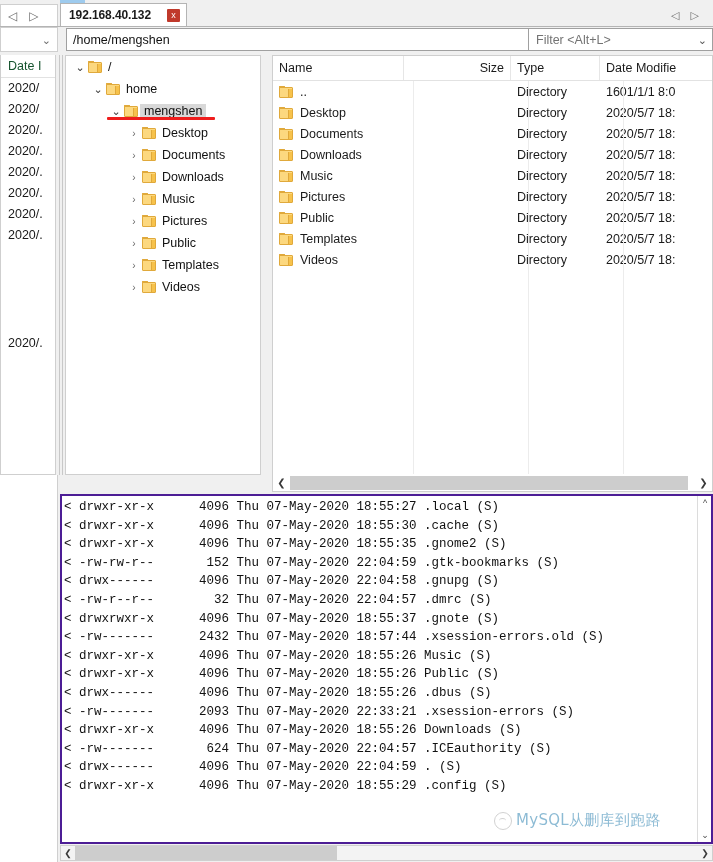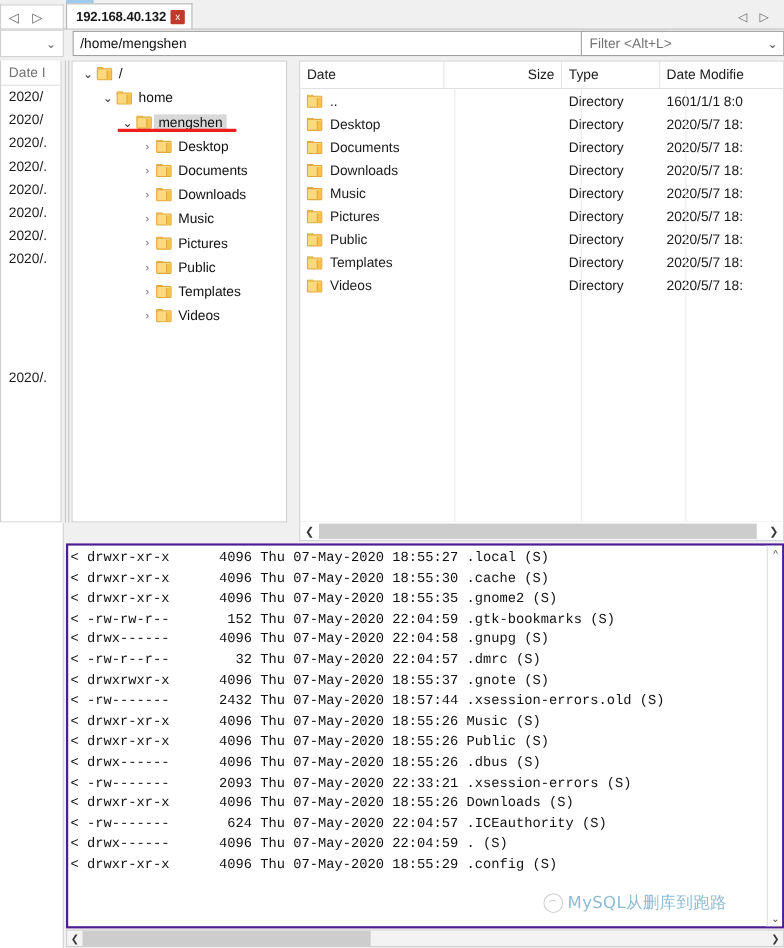--- a/index.html
+++ b/index.html
@@ -12,21 +12,21 @@
   }
   .app{position:relative;width:713px;height:862px;background:#f0f0f0;}
 
   
   .tabstrip{position:absolute;left:0;top:0;width:713px;height:27px;background:#f0f0f0;}
   .tab-blue-sliver{position:absolute;left:60px;top:0;width:25px;height:3px;background:#9ecbee;}
   .tab-left-box{position:absolute;left:0;top:4px;width:58px;height:23px;background:#fff;border:1px solid #cfcfcf;border-bottom:none;box-sizing:border-box;}
   .navarrows{position:absolute;left:8px;top:8px;width:48px;height:16px;display:flex;align-items:center;gap:12px;}
   .navarrows span{color:#6b6b6b;font-size:12px;line-height:12px;}
   .tab{position:absolute;left:60px;top:3px;height:24px;background:#ffffff;border:1px solid #b4b4b4;border-bottom:1px solid #ffffff;
-       box-sizing:border-box;display:flex;align-items:center;padding:0 6px 0 8px;gap:4px;}
+       box-sizing:border-box;display:flex;align-items:center;padding:0 6px 0 8px;gap:16px;}
   .tab-label{font-weight:bold;font-size:12px;color:#1a1a1a;letter-spacing:-.1px;}
   .tab-close{width:13px;height:13px;background:#c0392b;color:#fff;font-size:9px;line-height:13px;text-align:center;
              font-family:"Liberation Sans",sans-serif;border-radius:1px;}
   .tabstrip-fill{position:absolute;left:0;top:26px;width:713px;height:1px;background:#b4b4b4;}
   .right-navarrows{position:absolute;right:2px;top:8px;width:40px;height:14px;display:flex;align-items:center;gap:11px;color:#6b6b6b;font-size:11px;}
 
   
   .addrrow{position:absolute;left:0;top:27px;width:713px;height:25px;background:#f0f0f0;}
   .addr-left{position:absolute;left:0;top:0;width:58px;height:25px;background:#fff;border:1px solid #cfcfcf;box-sizing:border-box;}
   .addr-left .chev{position:absolute;right:6px;top:6px;color:#6b6b6b;font-size:11px;}
@@ -34,21 +34,21 @@
            display:flex;align-items:center;padding-left:6px;}
   .pathbox .txt{font-size:12.5px;color:#111;}
   .pathbox .chev{position:absolute;right:6px;top:5px;color:#555;font-size:11px;}
   .filterbox{position:absolute;left:528px;top:1px;width:185px;height:23px;background:#fff;border:1px solid #a0a0a0;box-sizing:border-box;
              display:flex;align-items:center;padding-left:7px;}
   .filterbox .txt{font-size:12.5px;color:#737373;}
   .filterbox .chev{position:absolute;right:5px;top:5px;color:#555;font-size:11px;}
 
   
   .leftpanel{position:absolute;left:0;top:55px;width:56px;height:420px;background:#fff;border:1px solid #cfcfcf;border-top:none;box-sizing:border-box;}
-  .leftpanel .hdr{height:22px;display:flex;align-items:center;padding-left:7px;border-bottom:1px solid #e2e2e2;color:#737373;font-size:12.5px;}
+  .leftpanel .hdr{height:22px;display:flex;align-items:center;padding-left:7px;border-bottom:1px solid #e2e2e2;color:#14532d;font-size:12.5px;}
   .leftpanel .cell{height:21px;line-height:21px;padding-left:7px;color:#1a1a1a;font-size:12.5px;white-space:nowrap;}
 
   
   .splitter{position:absolute;left:57px;top:55px;width:8px;height:420px;background:#f0f0f0;}
   .splitter i{position:absolute;top:0;width:1px;height:420px;background:#c8c8c8;}
 
   
   .treepanel{position:absolute;left:65px;top:55px;width:196px;height:420px;background:#fff;border:1px solid #cfcfcf;box-sizing:border-box;overflow:hidden;}
   .tnode{height:22px;display:flex;align-items:center;white-space:nowrap;}
   .tnode .exp{width:16px;text-align:center;color:#6b6b6b;font-size:10px;flex:0 0 16px;}
@@ -265,21 +265,21 @@
             <i class="f"></i>
           </span>
           <span class="lbl">Videos</span>
         </div>
       </div>
   </div>
   <div class="redline"></div>
 
   <div class="listpanel">
     <div class="listhdr">
-      <div class="c col-name">Date</div>
+      <div class="c col-name">Name</div>
       <div class="c col-size">Size</div>
       <div class="c col-type">Type</div>
       <div class="c col-date">Date Modifie</div>
     </div>
     <div id="list-rows">
         <div class="lrow">
           <div class="c col-name">
             <span class="folder">
               <i class="t"></i>
               <i class="b"></i>

